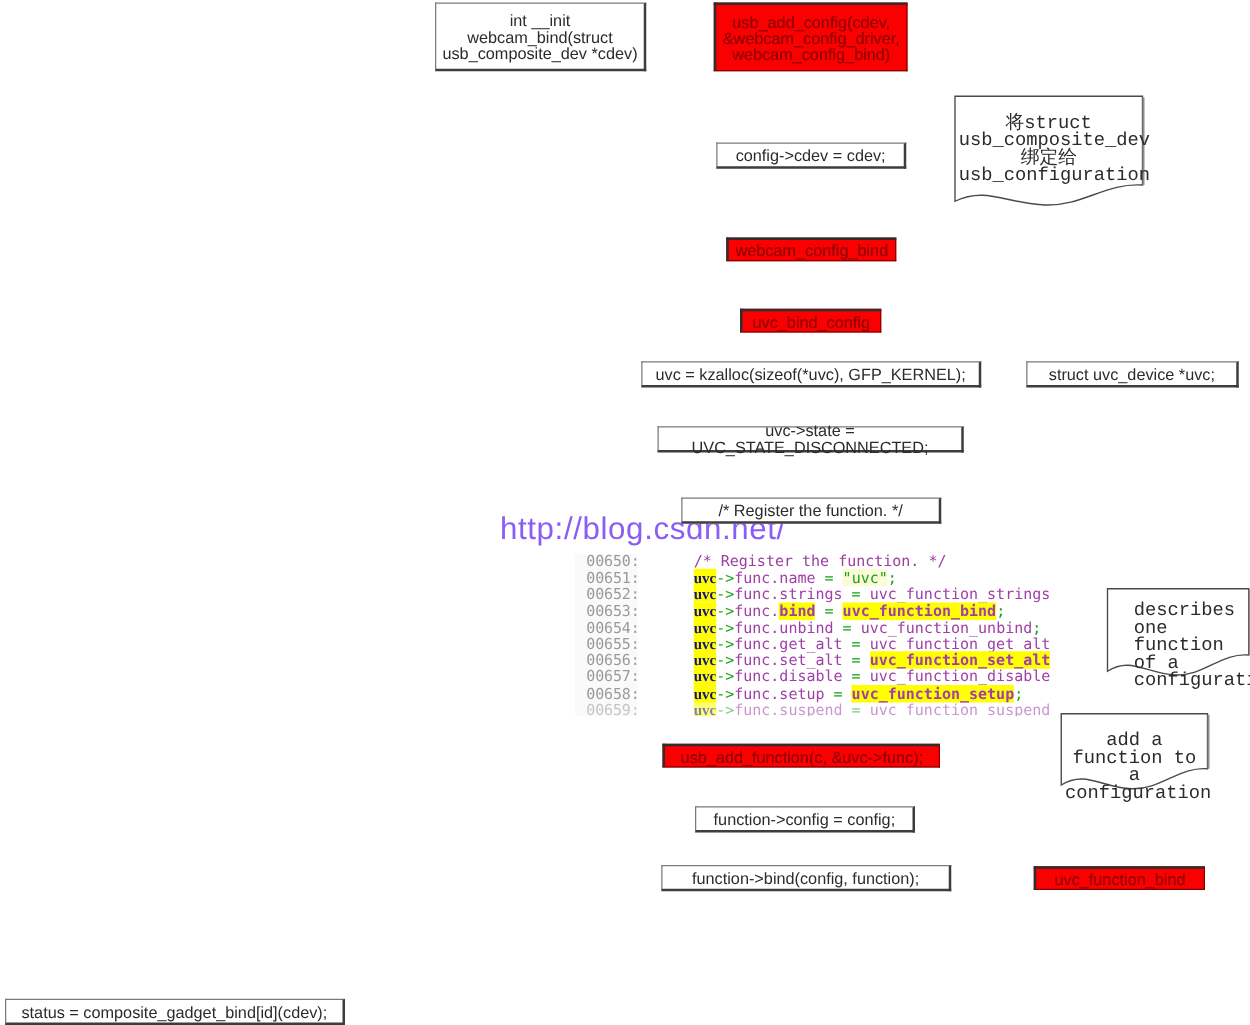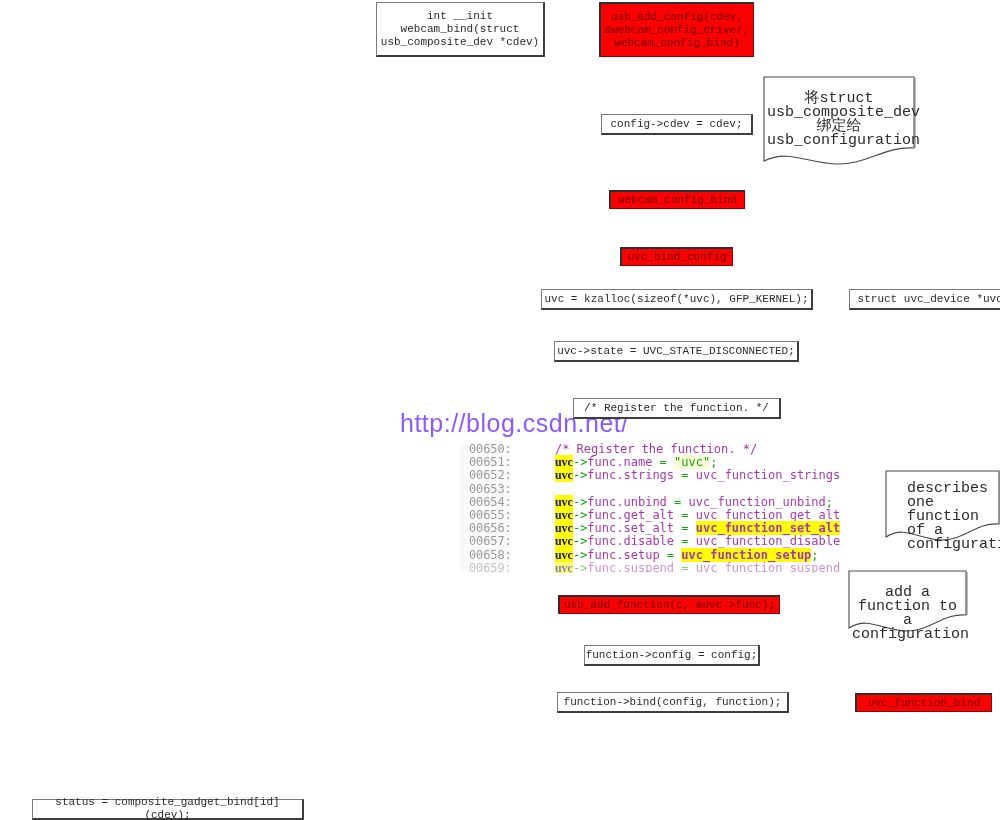--- a/index.html
+++ b/index.html
@@ -31,30 +31,29 @@
     letter-spacing: 0.5px;
     white-space: nowrap;
     user-select: none;
     z-index: 1;
   }
 
   
   .node {
     position: absolute;
     box-sizing: border-box;
-    font-family: Liberation Mono, monospace;
-    font-size: 11px;
+    font-family: Liberation Sans, sans-serif;
+    font-size: 13px;
     line-height: 13px;
     text-align: center;
     display: flex;
     align-items: center;
     justify-content: center;
     white-space: pre-line;
     z-index: 3;
-    margin-left: 28px;
   }
   .node.plain {
     background: #ffffff;
     color: #2b2b2b;
     border-top: 1px solid #7a7a7a;
     border-left: 1px solid #7a7a7a;
     border-right: 2px solid #3d3d3d;
     border-bottom: 2px solid #3d3d3d;
   }
   .node.red {
@@ -197,21 +196,21 @@
 configuration</div>
       </div>
     </div>
 
   <div id="code-listing">
     <div class="gutter-bg"></div>
     <div id="code-lines">
         <div class="code-line"><span class="ln">00650:</span><span class="src"><span class="tok-plain">    </span><span class="tok-cmt">/* Register the function. */</span></span></div>
         <div class="code-line"><span class="ln">00651:</span><span class="src"><span class="tok-plain">    </span><span class="tok-var">uvc</span><span class="tok-op">-&gt;</span><span class="tok-fld">func.name</span><span class="tok-op"> = </span><span class="tok-str">"uvc"</span><span class="tok-semi">;</span></span></div>
         <div class="code-line"><span class="ln">00652:</span><span class="src"><span class="tok-plain">    </span><span class="tok-var">uvc</span><span class="tok-op">-&gt;</span><span class="tok-fld">func.strings</span><span class="tok-op"> = </span><span class="tok-id">uvc_function_strings</span><span class="tok-semi">;</span></span></div>
-        <div class="code-line"><span class="ln">00653:</span></div>
+        <div class="code-line"><span class="ln">00653:</span><span class="src"><span class="tok-plain">    </span><span class="tok-var">uvc</span><span class="tok-op">-&gt;</span><span class="tok-fld">func.</span><span class="tok-hl">bind</span><span class="tok-op"> = </span><span class="tok-hl">uvc_function_bind</span><span class="tok-semi">;</span></span></div>
         <div class="code-line"><span class="ln">00654:</span><span class="src"><span class="tok-plain">    </span><span class="tok-var">uvc</span><span class="tok-op">-&gt;</span><span class="tok-fld">func.unbind</span><span class="tok-op"> = </span><span class="tok-id">uvc_function_unbind</span><span class="tok-semi">;</span></span></div>
         <div class="code-line"><span class="ln">00655:</span><span class="src"><span class="tok-plain">    </span><span class="tok-var">uvc</span><span class="tok-op">-&gt;</span><span class="tok-fld">func.get_alt</span><span class="tok-op"> = </span><span class="tok-id">uvc_function_get_alt</span><span class="tok-semi">;</span></span></div>
         <div class="code-line"><span class="ln">00656:</span><span class="src"><span class="tok-plain">    </span><span class="tok-var">uvc</span><span class="tok-op">-&gt;</span><span class="tok-fld">func.set_alt</span><span class="tok-op"> = </span><span class="tok-hl">uvc_function_set_alt</span><span class="tok-semi">;</span></span></div>
         <div class="code-line"><span class="ln">00657:</span><span class="src"><span class="tok-plain">    </span><span class="tok-var">uvc</span><span class="tok-op">-&gt;</span><span class="tok-fld">func.disable</span><span class="tok-op"> = </span><span class="tok-id">uvc_function_disable</span><span class="tok-semi">;</span></span></div>
         <div class="code-line"><span class="ln">00658:</span><span class="src"><span class="tok-plain">    </span><span class="tok-var">uvc</span><span class="tok-op">-&gt;</span><span class="tok-fld">func.setup</span><span class="tok-op"> = </span><span class="tok-hl">uvc_function_setup</span><span class="tok-semi">;</span></span></div>
         <div class="code-line partial"><span class="ln">00659:</span><span class="src"><span class="tok-plain">    </span><span class="tok-var">uvc</span><span class="tok-op">-&gt;</span><span class="tok-fld">func.suspend</span><span class="tok-op"> = </span><span class="tok-id">uvc_function_suspend</span><span class="tok-semi">;</span></span></div>
       </div>
   </div>
 
 </div>

